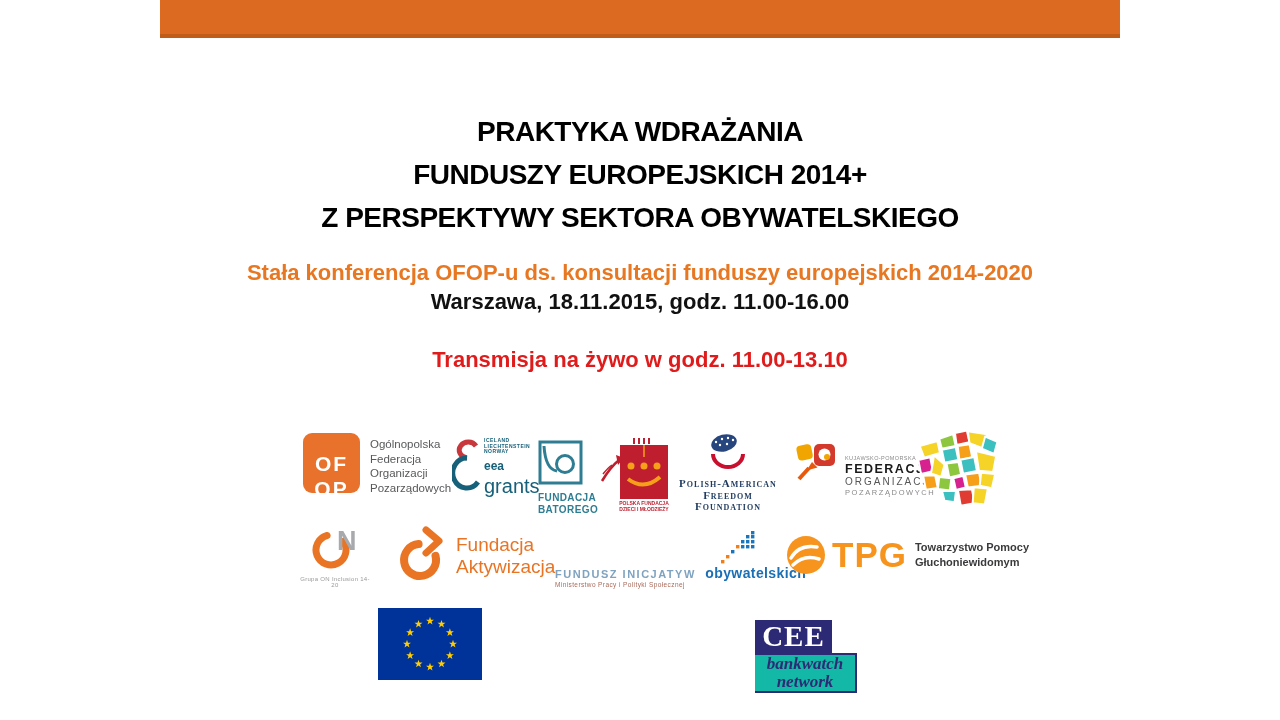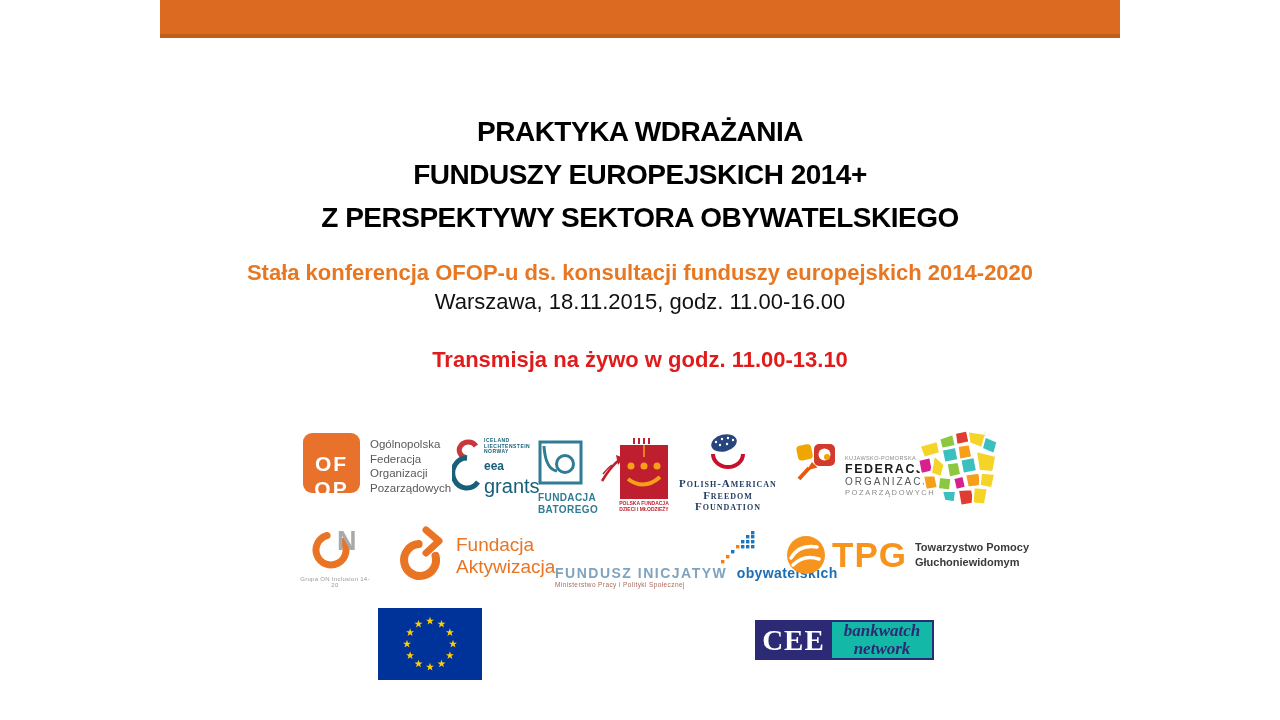--- a/index.html
+++ b/index.html
@@ -6,21 +6,21 @@
   .slide{position:relative;width:1280px;height:720px;background:#ffffff;overflow:hidden;
          font-family:"Liberation Sans",sans-serif;margin:0 auto;}
   .topbar{position:absolute;left:160px;top:0;width:960px;height:34px;
           background:#DC6B21;border-bottom:4px solid #C05E17;}
   
   .title{position:absolute;left:0;top:110px;width:1280px;text-align:center;
          font-weight:bold;color:#000;font-size:28px;line-height:43px;letter-spacing:-0.5px;}
   .sub-orange{position:absolute;left:0;top:260px;width:1280px;text-align:center;
          font-weight:bold;color:#E87722;font-size:22px;}
   .sub-black{position:absolute;left:0;top:289px;width:1280px;text-align:center;
-         font-weight:normal;color:#111;font-size:22px;}
+         font-weight:bold;color:#111;font-size:22px;}
   .sub-red{position:absolute;left:0;top:347px;width:1280px;text-align:center;
          font-weight:bold;color:#E01B1B;font-size:22px;}
   
   .logo{position:absolute;}
   
   .ofop{left:303px;top:433px;display:flex;}
   .ofop-box{width:57px;height:60px;background:#E8722C;border-radius:9px;color:#fff;
             font-weight:bold;font-size:21px;line-height:25px;text-align:center;
             letter-spacing:2px;padding-top:18px;box-sizing:border-box;}
   .ofop-text{margin-left:10px;padding-top:4px;font-size:11.5px;line-height:14.5px;color:#58595B;}
@@ -57,31 +57,31 @@
   
   .gon{left:300px;top:522px;width:70px;text-align:center;}
   .gon-caption{font-size:6px;color:#999;letter-spacing:.3px;margin-top:2px;}
   
   .akt{left:396px;top:526px;display:flex;}
   .akt-text{margin-left:8px;padding-top:8px;font-size:19px;line-height:22px;color:#E87424;}
   
   .fio{left:553px;top:531px;width:210px;}
   .fio-dots{position:absolute;left:168px;top:0;}
   .fio-line{position:absolute;left:2px;top:33px;white-space:nowrap;}
-  .fio-w1{font-size:14px;font-weight:bold;color:#7FA3BF;letter-spacing:1.5px;}
+  .fio-w1{font-size:11px;font-weight:bold;color:#7FA3BF;letter-spacing:1.5px;}
   .fio-w2{font-size:14px;font-weight:bold;color:#1B6FB5;letter-spacing:.4px;margin-left:5px;}
   .fio-caption{position:absolute;left:2px;top:50px;font-size:6.5px;color:#A86A5A;letter-spacing:.4px;}
   
   .tpg{left:786px;top:535px;display:flex;align-items:center;}
   .tpg-abbr{font-size:35px;font-weight:bold;color:#F7941E;letter-spacing:1px;margin:0 8px 0 6px;}
   .tpg-name{font-size:11px;line-height:15px;font-weight:bold;color:#3A3A3C;}
   
   .eu{left:378px;top:608px;}
   
-  .cee{left:755px;top:620px;display:flex;height:40px;}
+  .cee{left:755px;top:620px;display:flex;height:29px;flex-direction:column;}
   .cee-left{width:77px;background:#2D2A75;color:#fff;display:flex;align-items:center;
             justify-content:center;font-family:"Liberation Serif",serif;font-weight:bold;
             font-size:29px;letter-spacing:1px;}
   .cee-right{width:100px;background:#14b8a6;border:2px solid #2D2A75;border-left:none;
             display:flex;flex-direction:column;align-items:center;justify-content:center;
             font-family:"Liberation Serif",serif;font-weight:bold;color:#2D2A75;
             font-size:17px;line-height:18px;font-style:italic;}
 </style>
 </head>
 <body>

